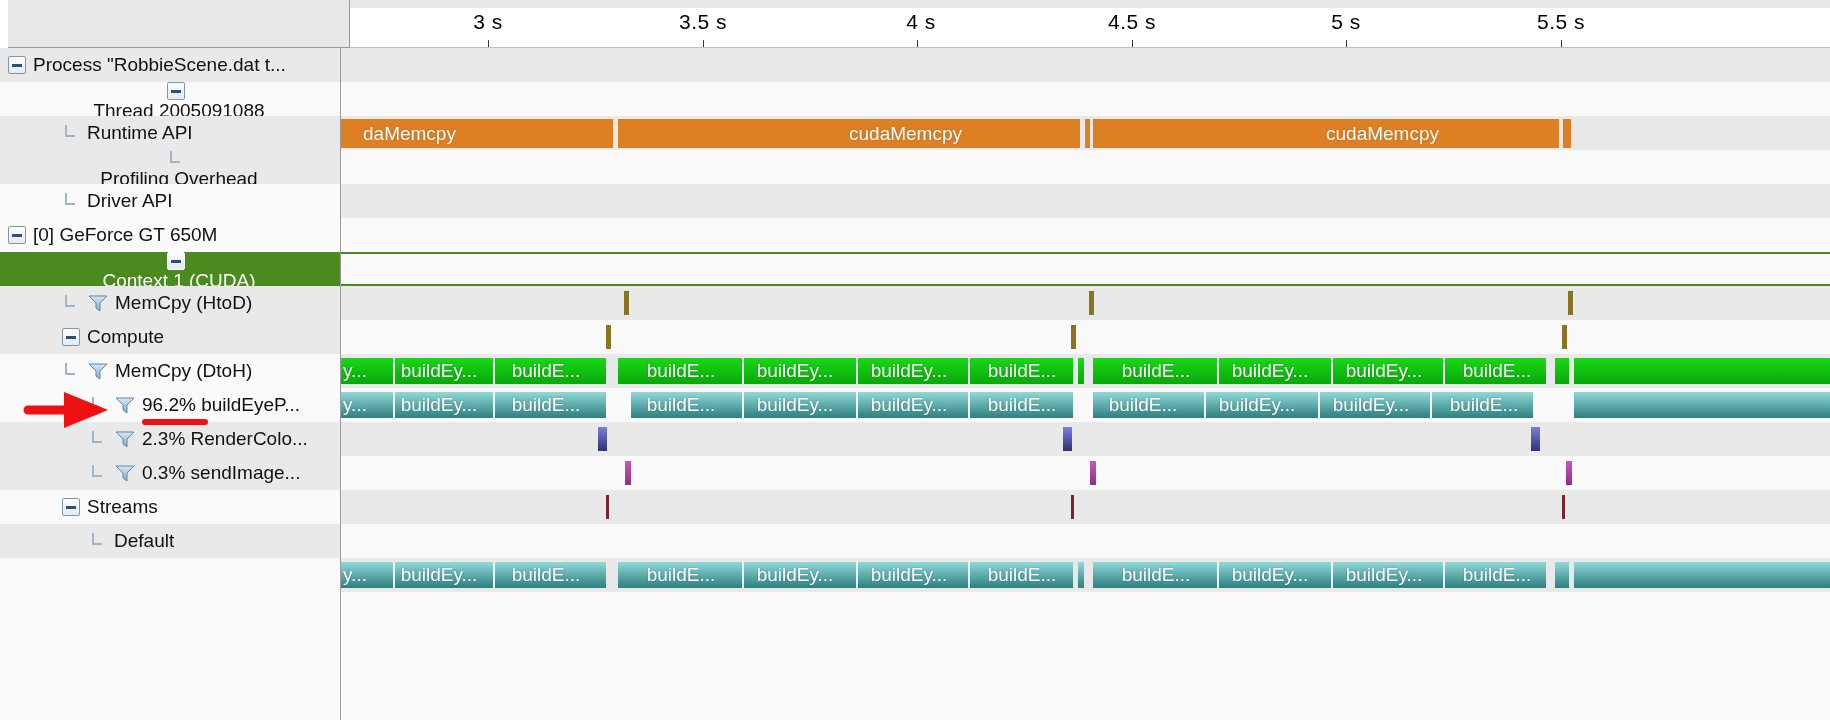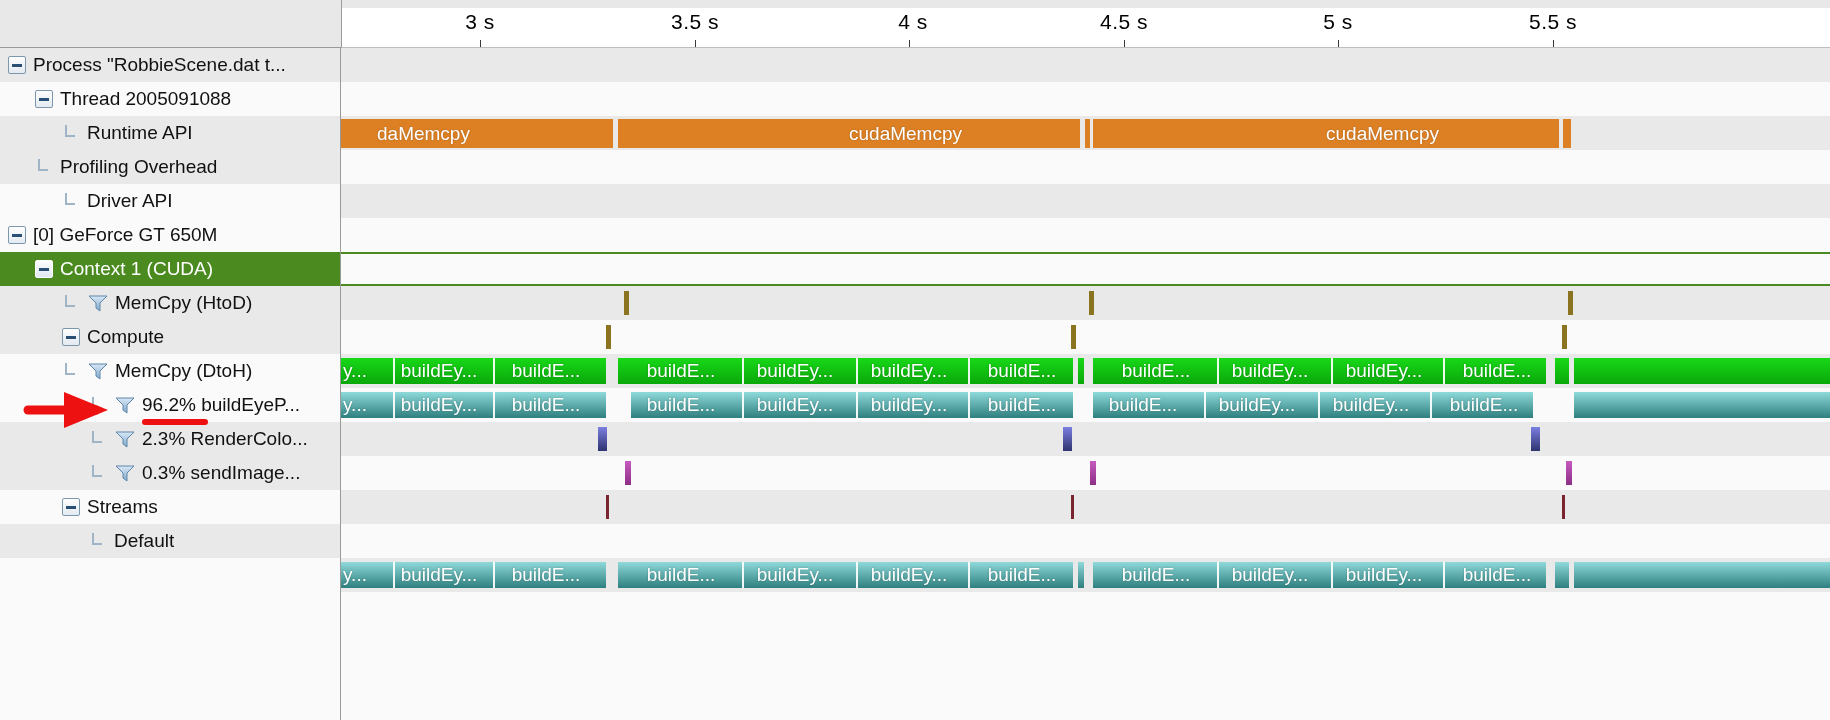--- a/index.html
+++ b/index.html
@@ -15,20 +15,21 @@
     display: flex;
     flex-direction: column;
   }
 
   
   .ruler-strip {
     position: relative;
     height: 48px;
     display: flex;
     flex: 0 0 48px;
+    margin-left: 8px;
   }
   .ruler-corner {
     width: 341px;
     flex: 0 0 341px;
     background: #e8e8e8;
     border-bottom: 1px solid #9a9a9a;
   }
   .ruler {
     position: relative;
     flex: 1 1 auto;
@@ -135,21 +136,21 @@
     left: 3px; bottom: 5px;
     width: 10px; height: 2px; background: #9fb4c7;
   }
 
   .funnel { flex: 0 0 22px; width: 22px; height: 20px; margin-right: 6px; }
 
   .tlabel { overflow: hidden; text-overflow: clip; }
 
   
   .i0 { padding-left: 8px; }
-  .i1 { padding-left: 35px; }
+  .i1 { padding-left: 18px; flex-direction: column; }
   .i2 { padding-left: 62px; }
   .i3 { padding-left: 89px; }
 
   
   .rrow {
     position: relative;
     height: 34px;
     width: 100%;
   }
   .rrow.alt   { background: #e9e9e9; }
@@ -337,21 +338,21 @@
         <div class="trow alt i3">
           <div class="elbow"></div>
           <span class="tlabel">Default</span>
         </div>
       </div>
     <div class="timeline-pane" id="timeline-pane">
         <div class="rrow alt"></div>
         <div class="rrow plain"></div>
         <div class="rrow alt">
           <div class="bar api" style="left: 0px; width: 272px;">
-            <span class="seglabel" style="left: 36px;">daMemcpy</span>
+            <span class="seglabel" style="left: 22px;">daMemcpy</span>
           </div>
           <div class="bar api" style="left: 277px; width: 462px;">
             <span class="seglabel" style="left: 231px;">cudaMemcpy</span>
           </div>
           <div class="bar api" style="left: 744px; width: 5px;"></div>
           <div class="bar api" style="left: 752px; width: 466px;">
             <span class="seglabel" style="left: 233px;">cudaMemcpy</span>
           </div>
           <div class="bar api" style="left: 1222px; width: 8px;"></div>
         </div>

